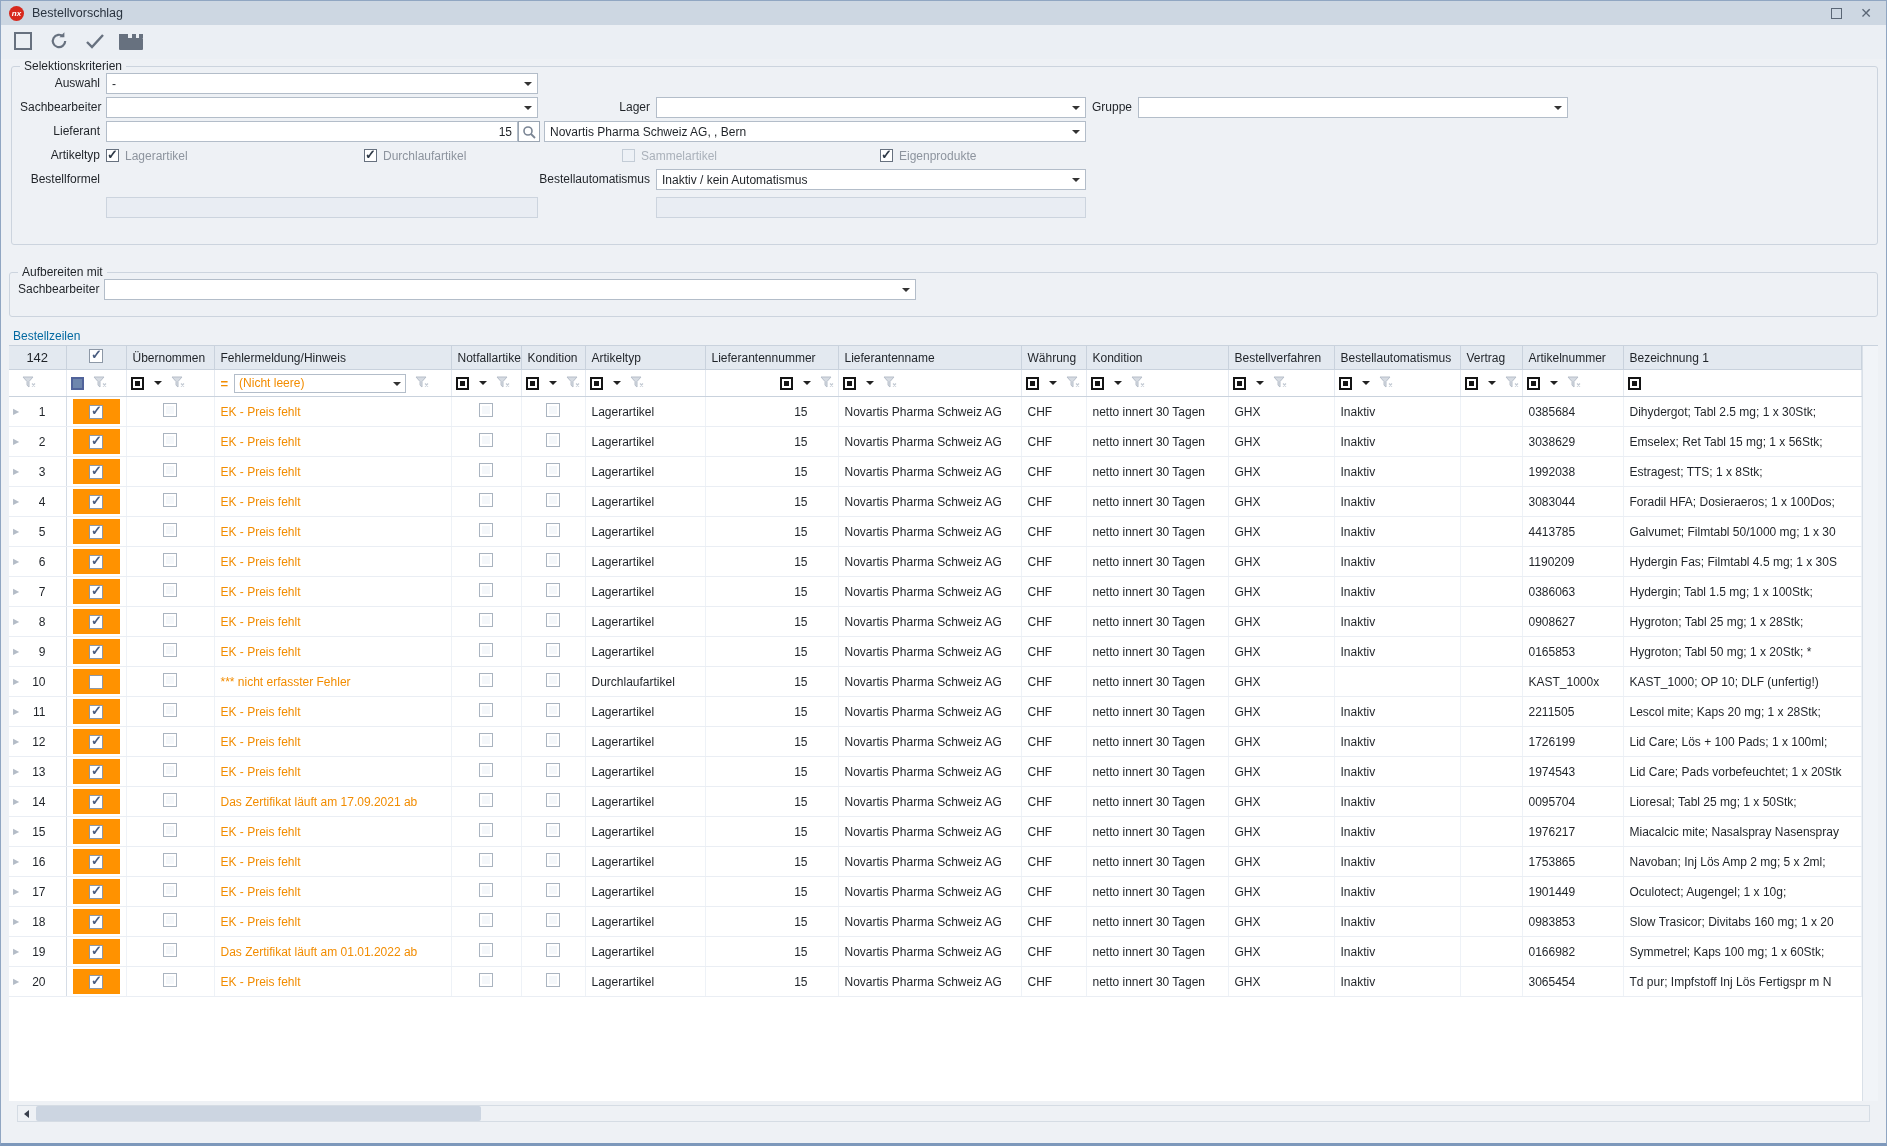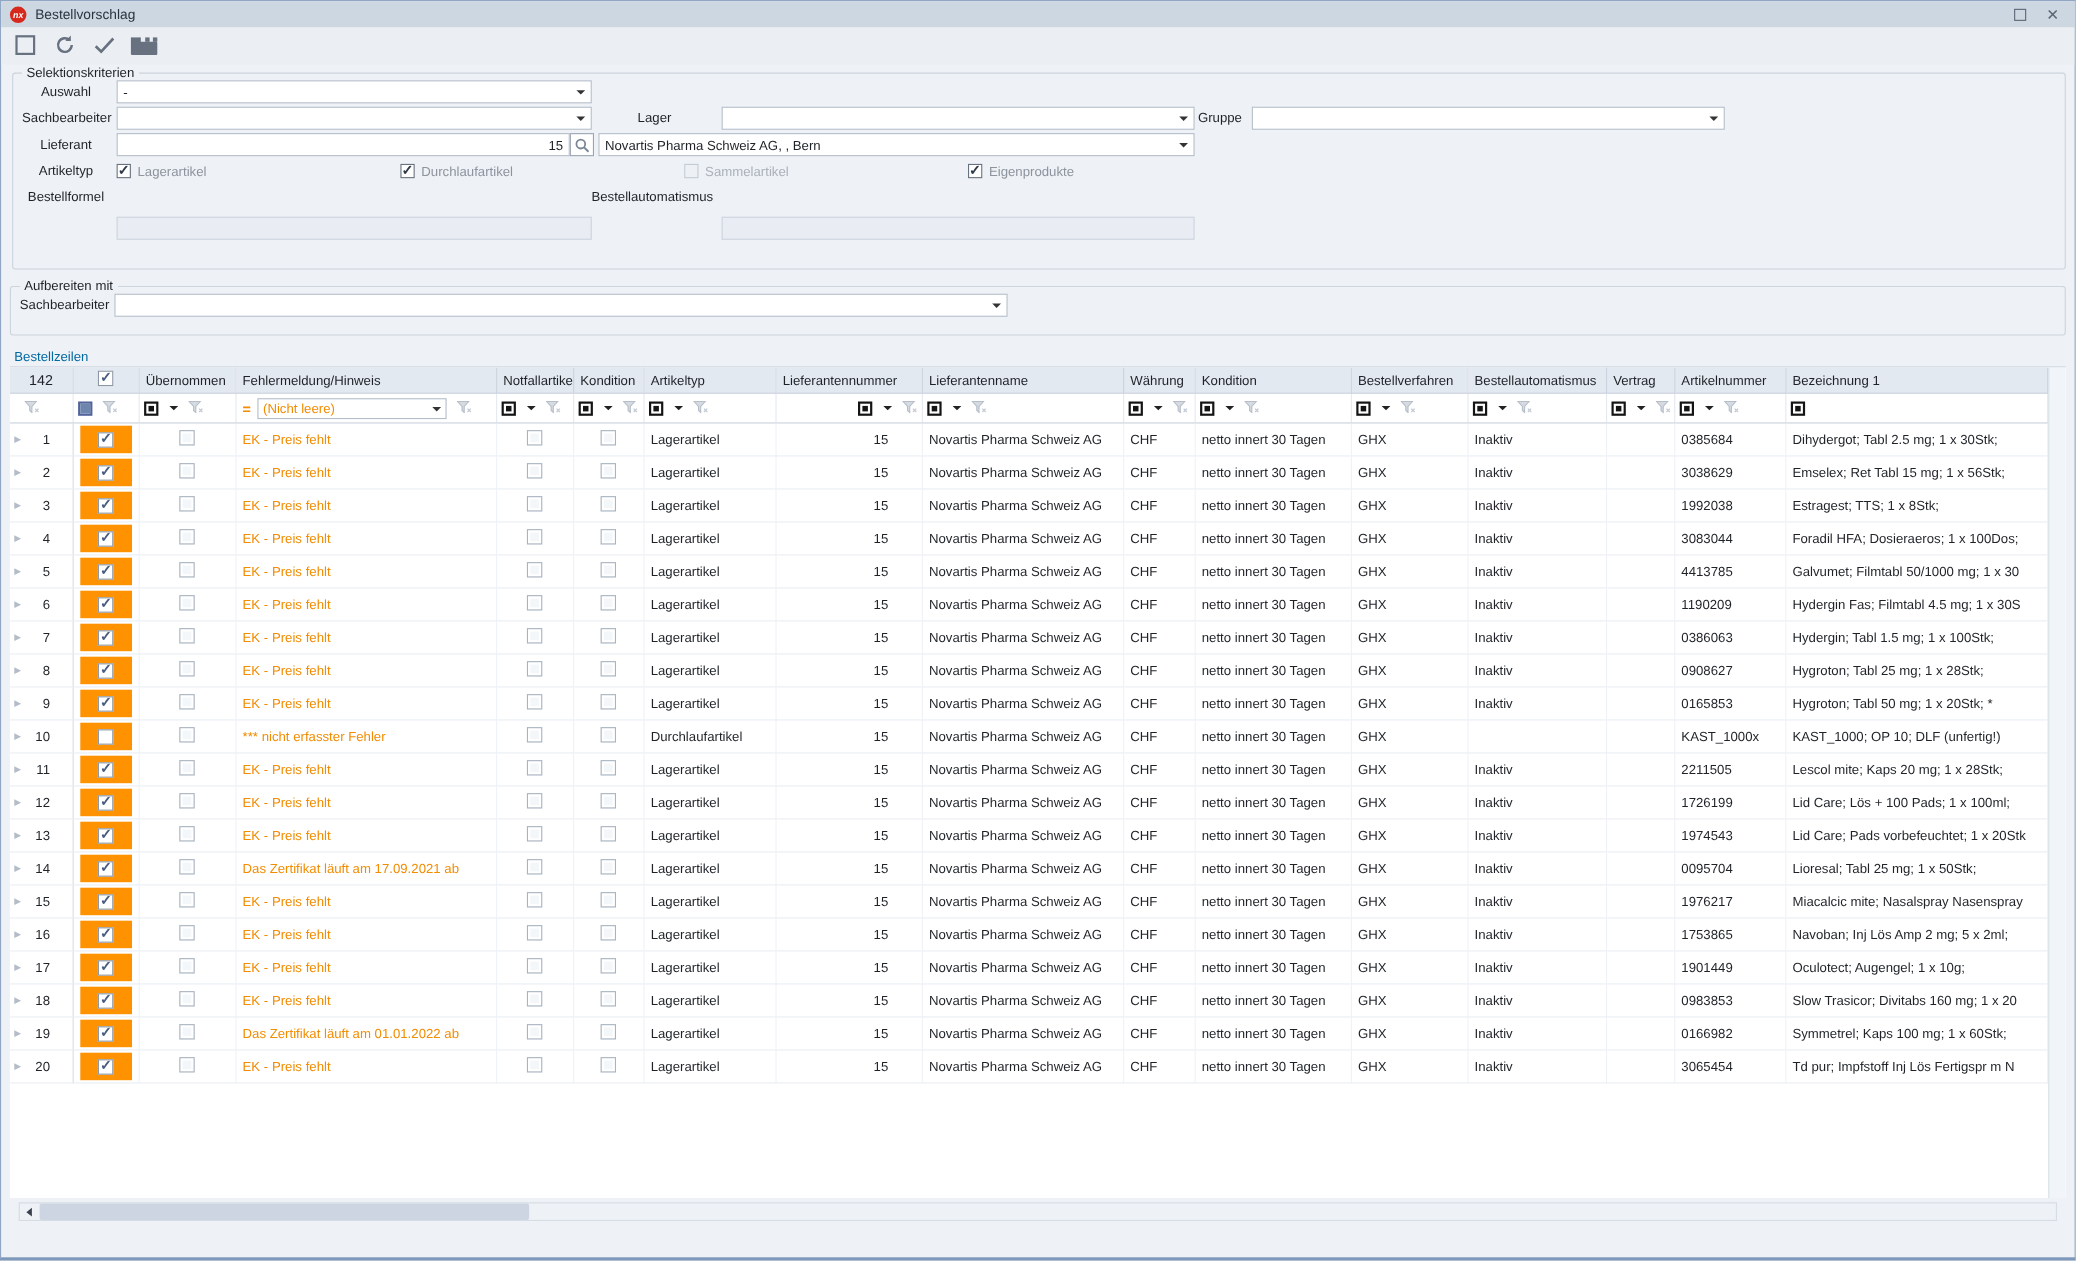--- a/index.html
+++ b/index.html
@@ -24,21 +24,21 @@
   .binder { position:relative; width:24px; height:18px; display:inline-block; }
   .binder .b-body { position:absolute; left:0; bottom:0; width:24px; height:12px; background:#67717f; border-radius:1px; }
   .binder .b-left { position:absolute; left:0; top:2px; width:9px; height:5px; background:#67717f; }
   .binder .b-d1 { position:absolute; right:7px; top:2px; width:4px; height:4px; background:#67717f; }
   .binder .b-d2 { position:absolute; right:0; top:2px; width:4px; height:4px; background:#67717f; }
   
   fieldset { border:1px solid #ccd4de; border-radius:3px; margin:0 8px; padding:0 8px 4px; }
   legend { padding:0 4px; font-size:12px; color:#1f2328; }
   .selrows { position:relative; height:150px; }
   .aufrows { position:relative; height:26px; }
-  .f-label { position:absolute; text-align:center; line-height:21px; height:21px; color:#1f2328; white-space:nowrap; }
+  .f-label { position:absolute; text-align:right; line-height:21px; height:21px; color:#1f2328; white-space:nowrap; }
   .combo, .tinput {
     position:absolute; height:21px; background:#fff; border:1px solid #b3bdc9;
     display:flex; align-items:center; padding:0 18px 0 5px; white-space:nowrap; overflow:hidden;
   }
   .tinput { padding:0 5px; justify-content:flex-end; }
   .combo .arr { position:absolute; right:5px; top:8px; width:0; height:0;
     border-left:4px solid transparent; border-right:4px solid transparent; border-top:4px solid #333; }
   .dis-input { position:absolute; height:21px; background:#e9edf3; border:1px solid #ccd4de; }
   .search-btn { position:absolute; width:22px; height:21px; border:1px solid #9aa5b2; background:#fff;
     display:flex; align-items:center; justify-content:center; }
@@ -195,27 +195,31 @@
         <span class="fcb"></span>
         <span class="fcb-label">Sammelartikel</span>
       </span>
       <span class="fcbwrap" style="left:860px;top:72px">
         <span class="fcb checked"></span>
         <span class="fcb-label">Eigenprodukte</span>
       </span>
 
       <span class="f-label" style="left:0;top:96px;width:80px">Bestellformel</span>
       <span class="f-label" style="left:516px;top:96px;width:114px">Bestellautomatismus</span>
+      <span class="combo" style="left:636px;top:96px;width:430px">
+        <span>Inaktiv / kein Automatismus</span>
+          <span class="arr"></span>
+      </span>
 
       <span class="dis-input" style="left:86px;top:124px;width:432px"></span>
       <span class="dis-input" style="left:636px;top:124px;width:430px"></span>
     </div>
   </fieldset>
 
-  <fieldset style="margin-top:8px;height:52px;">
+  <fieldset style="margin-top:20px;height:52px;">
     <legend>Aufbereiten mit</legend>
     <div class="aufrows">
       <span class="f-label" style="left:0;top:0;width:80px">Sachbearbeiter</span>
       <span class="combo" style="left:86px;top:0;width:812px">
         <span></span>
           <span class="arr"></span>
       </span>
     </div>
   </fieldset>
 

